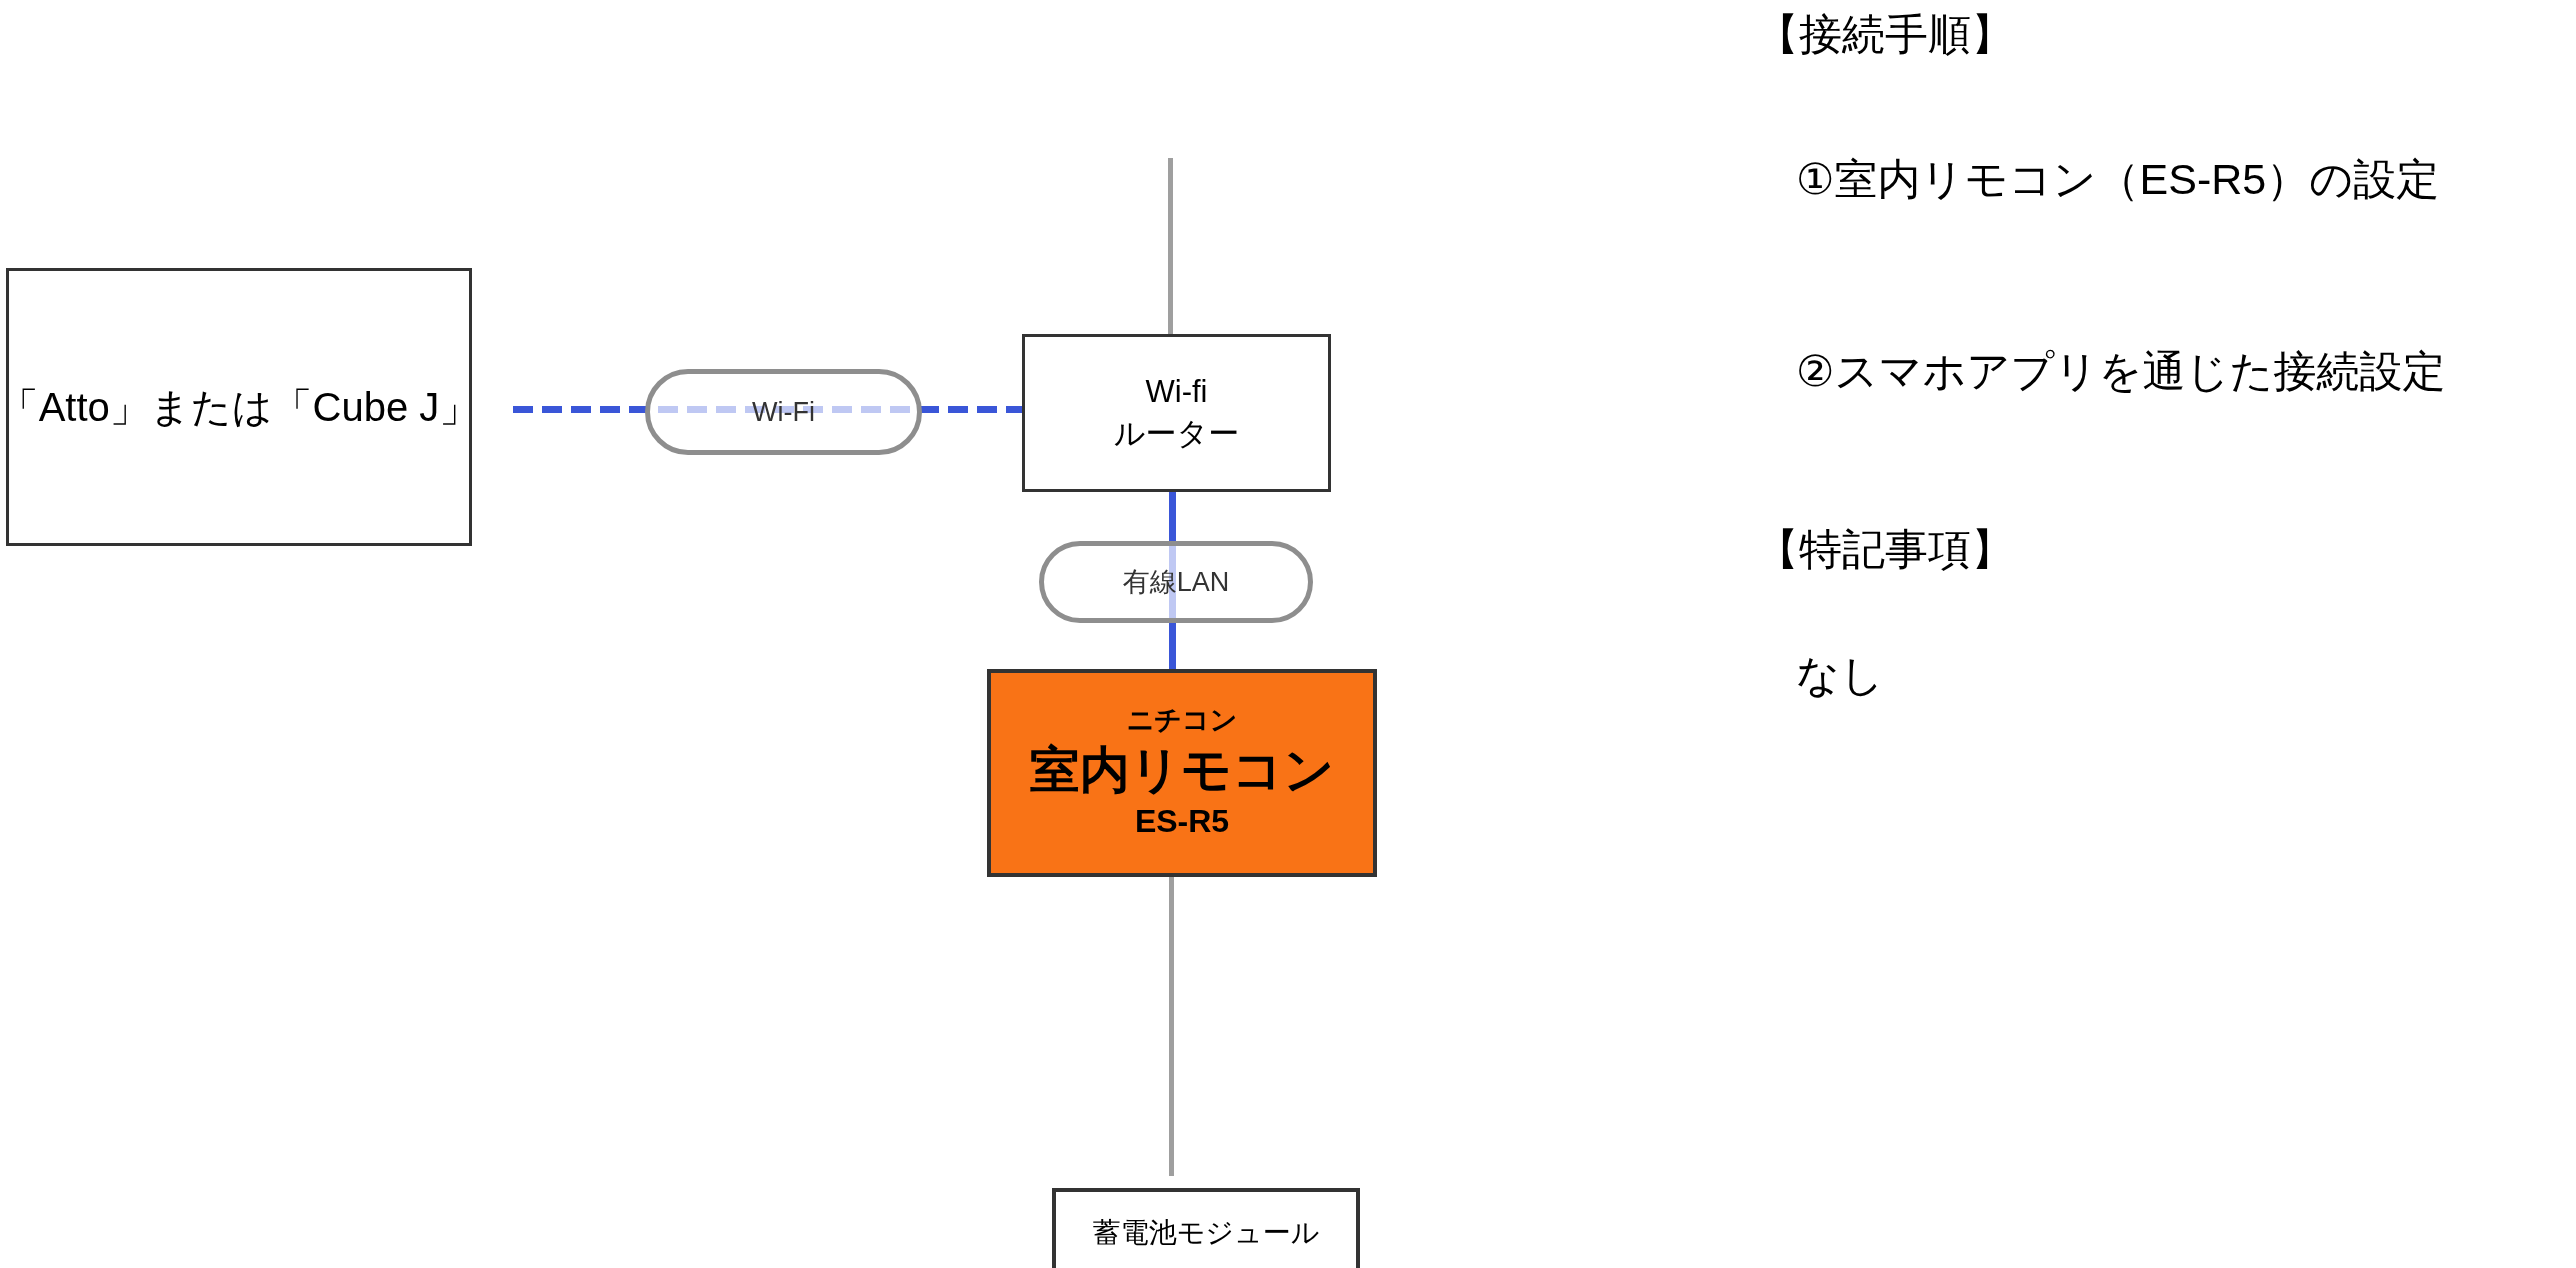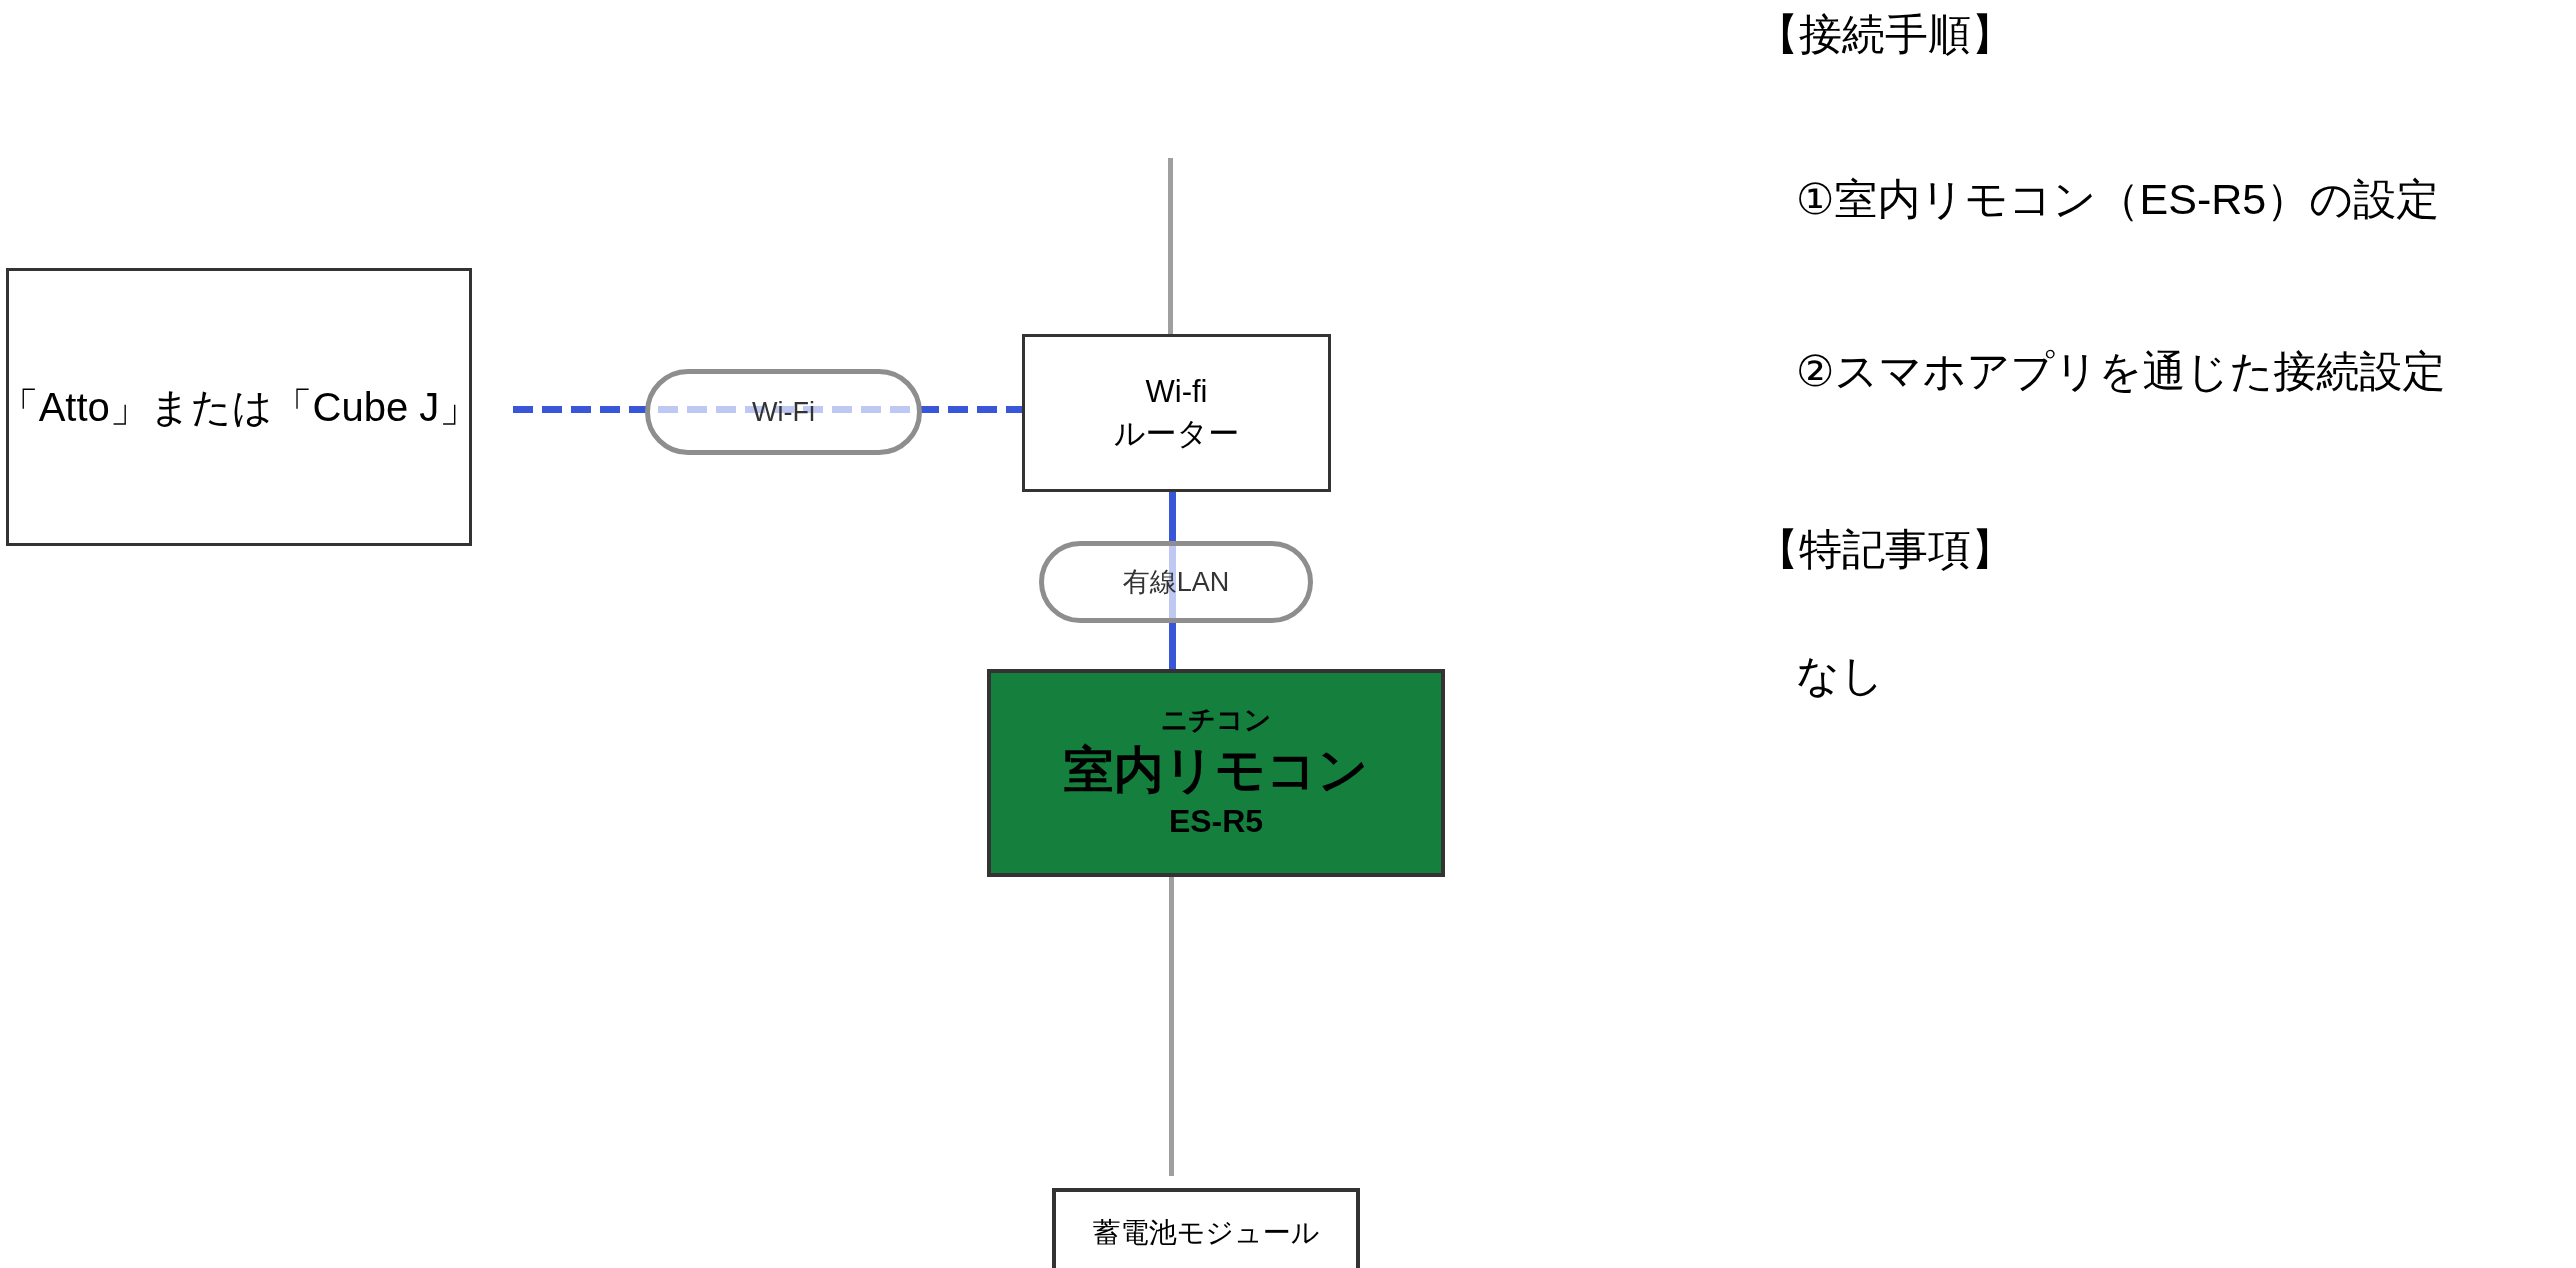--- a/index.html
+++ b/index.html
@@ -28,21 +28,21 @@
   
   .node {
     position: absolute;
     display: flex; flex-direction: column;
     align-items: center; justify-content: center;
     text-align: center; box-sizing: border-box;
     background: #ffffff;
   }
   .box-device   { left: 6px;    top: 268px;  width: 466px; height: 278px; border: 3.3px solid #333333; font-size: 40px; white-space: nowrap; }
   .box-router   { left: 1022px; top: 334px;  width: 309px; height: 158px; border: 3.3px solid #333333; font-size: 31px; line-height: 1.35; }
-  .box-remote   { left: 987px; top: 669px; width: 458px; height: 208px; border: 4px solid #333333; background: #15803d; }
+  .box-remote   { left: 987px; top: 669px; width: 390px; height: 208px; border: 4px solid #333333; background: #f97316; }
   .box-battery  { left: 1024px; top: 1188px; width: 308px; height: 90px; border: 4px solid #333333; font-size: 28px; white-space: nowrap; margin-left: 28px; }
 
   .remote-maker { font-size: 27px; font-weight: 600; line-height: 1.3; }
   .remote-name  { font-size: 50px; font-weight: 700; line-height: 1.25; }
   .remote-model { font-size: 32px; font-weight: 700; line-height: 1.3; text-align: right; }
 
   
   .pill {
     position: absolute;
     display: flex; align-items: center; justify-content: center;
@@ -58,21 +58,21 @@
   
   .label-internet {
     left: 968px; top: 86px; width: 399px;
     text-align: center; font-size: 32px; white-space: nowrap;
   }
 
   
   .note-heading { font-size: 43px; white-space: nowrap; line-height: 1.2; }
   .note-item    { font-size: 43px; white-space: nowrap; line-height: 1.2; }
   .nh1 { left: 1756px; top: 9.3px;  }
-  .ni1 { left: 1796px; top: 154px; margin-top: 20px; }
+  .ni1 { left: 1796px; top: 154px; }
   .ni2 { left: 1796px; top: 346px; }
   .nh2 { left: 1756px; top: 524px; }
   .ni3 { left: 1796px; top: 650px; }
 </style>
 </head>
 <body>
 
 <div class="canvas">
 
 

